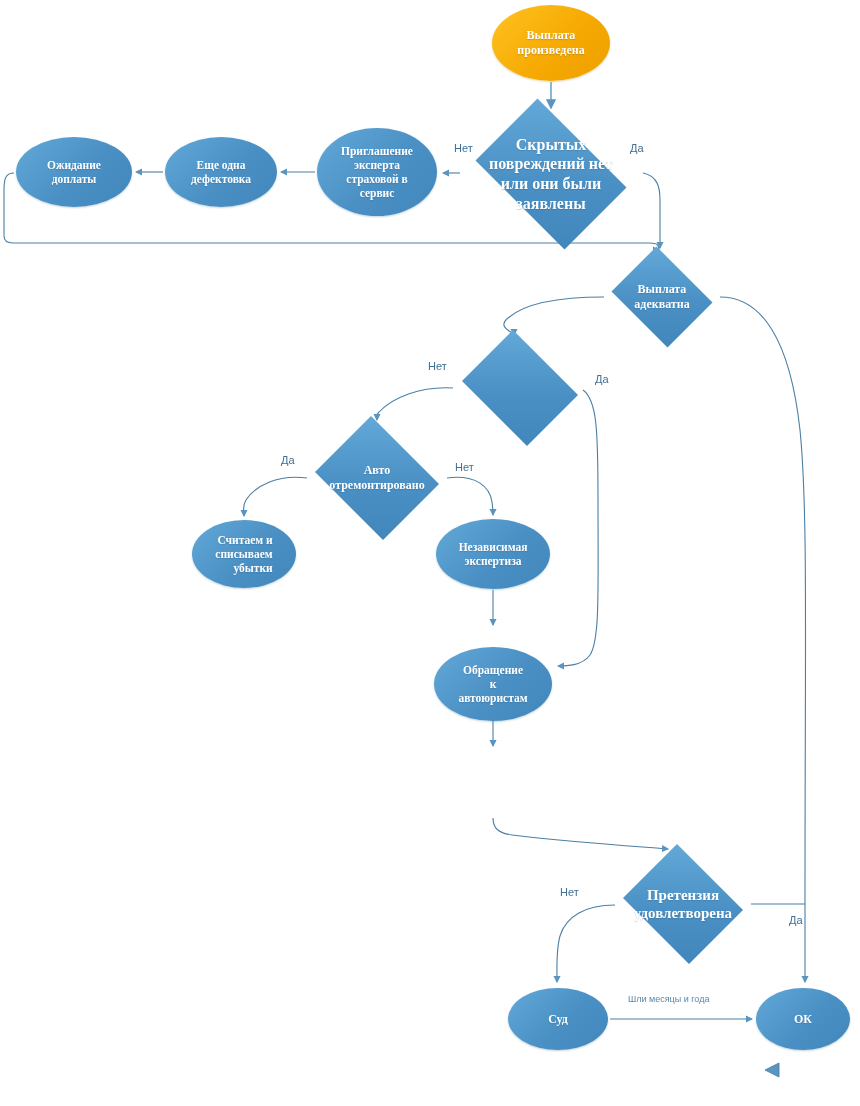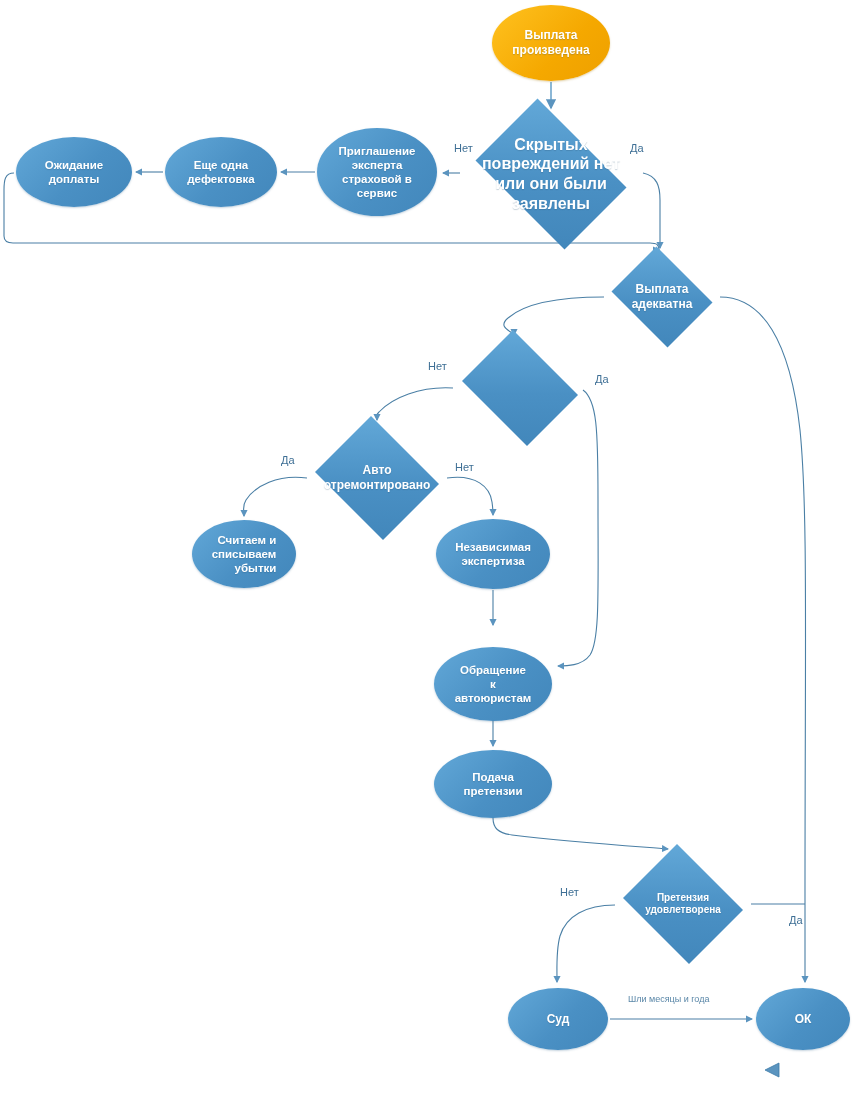--- a/index.html
+++ b/index.html
@@ -28,20 +28,21 @@
   .node {
     position: absolute;
     display: flex;
     align-items: center;
     justify-content: center;
     text-align: center;
     color: #ffffff;
     font-weight: bold;
     line-height: 1.22;
     box-sizing: border-box;
+    font-family: Liberation Serif, serif;
   }
   .ellipse {
     border-radius: 50%;
     background: #4a90c4;
     background: linear-gradient(135deg, #62a8d8 0%, #4a90c4 55%, #4287bb 100%);
     box-shadow: 0 1px 2px rgba(90,130,160,0.35);
   }
   .ellipse.start {
     background: #f5a800;
     background: linear-gradient(135deg, #ffc220 0%, #f5a800 60%, #eea000 100%);
@@ -185,25 +186,22 @@
   </div>
 
   <div class="node ellipse" style="left:436px; top:519px; width:114px; height:70px; font-size:11.5px;">
     <span class="label">Независимая<br>экспертиза</span>
   </div>
 
   <div class="node ellipse" style="left:434px; top:647px; width:118px; height:74px; font-size:11.5px;">
     <span class="label">Обращение<br>к<br>автоюристам</span>
   </div>
 
-  <div class="node ellipse" style="left:434px; top:750px; width:118px; height:68px; font-size:11.5px;">
-    <span class="label">Подача<br>претензии</span>
-  </div>
-
-  <div class="node diamond" style="left:617px; top:850px; width:132px; height:108px; font-size:10px;justify-content:center;">
+
+  <div class="node diamond" style="left:617px; top:850px; width:132px; height:108px; font-size:15px;justify-content:center;">
     <span class="shape"></span>
     <span class="label">Претензия<br>удовлетворена</span>
   </div>
 
   <div class="node ellipse" style="left:508px; top:988px; width:100px; height:62px; font-size:12px;">
     <span class="label">Суд</span>
   </div>
 
   <div class="node ellipse" style="left:756px; top:988px; width:94px; height:62px; font-size:12px;">
     <span class="label">ОК</span>

